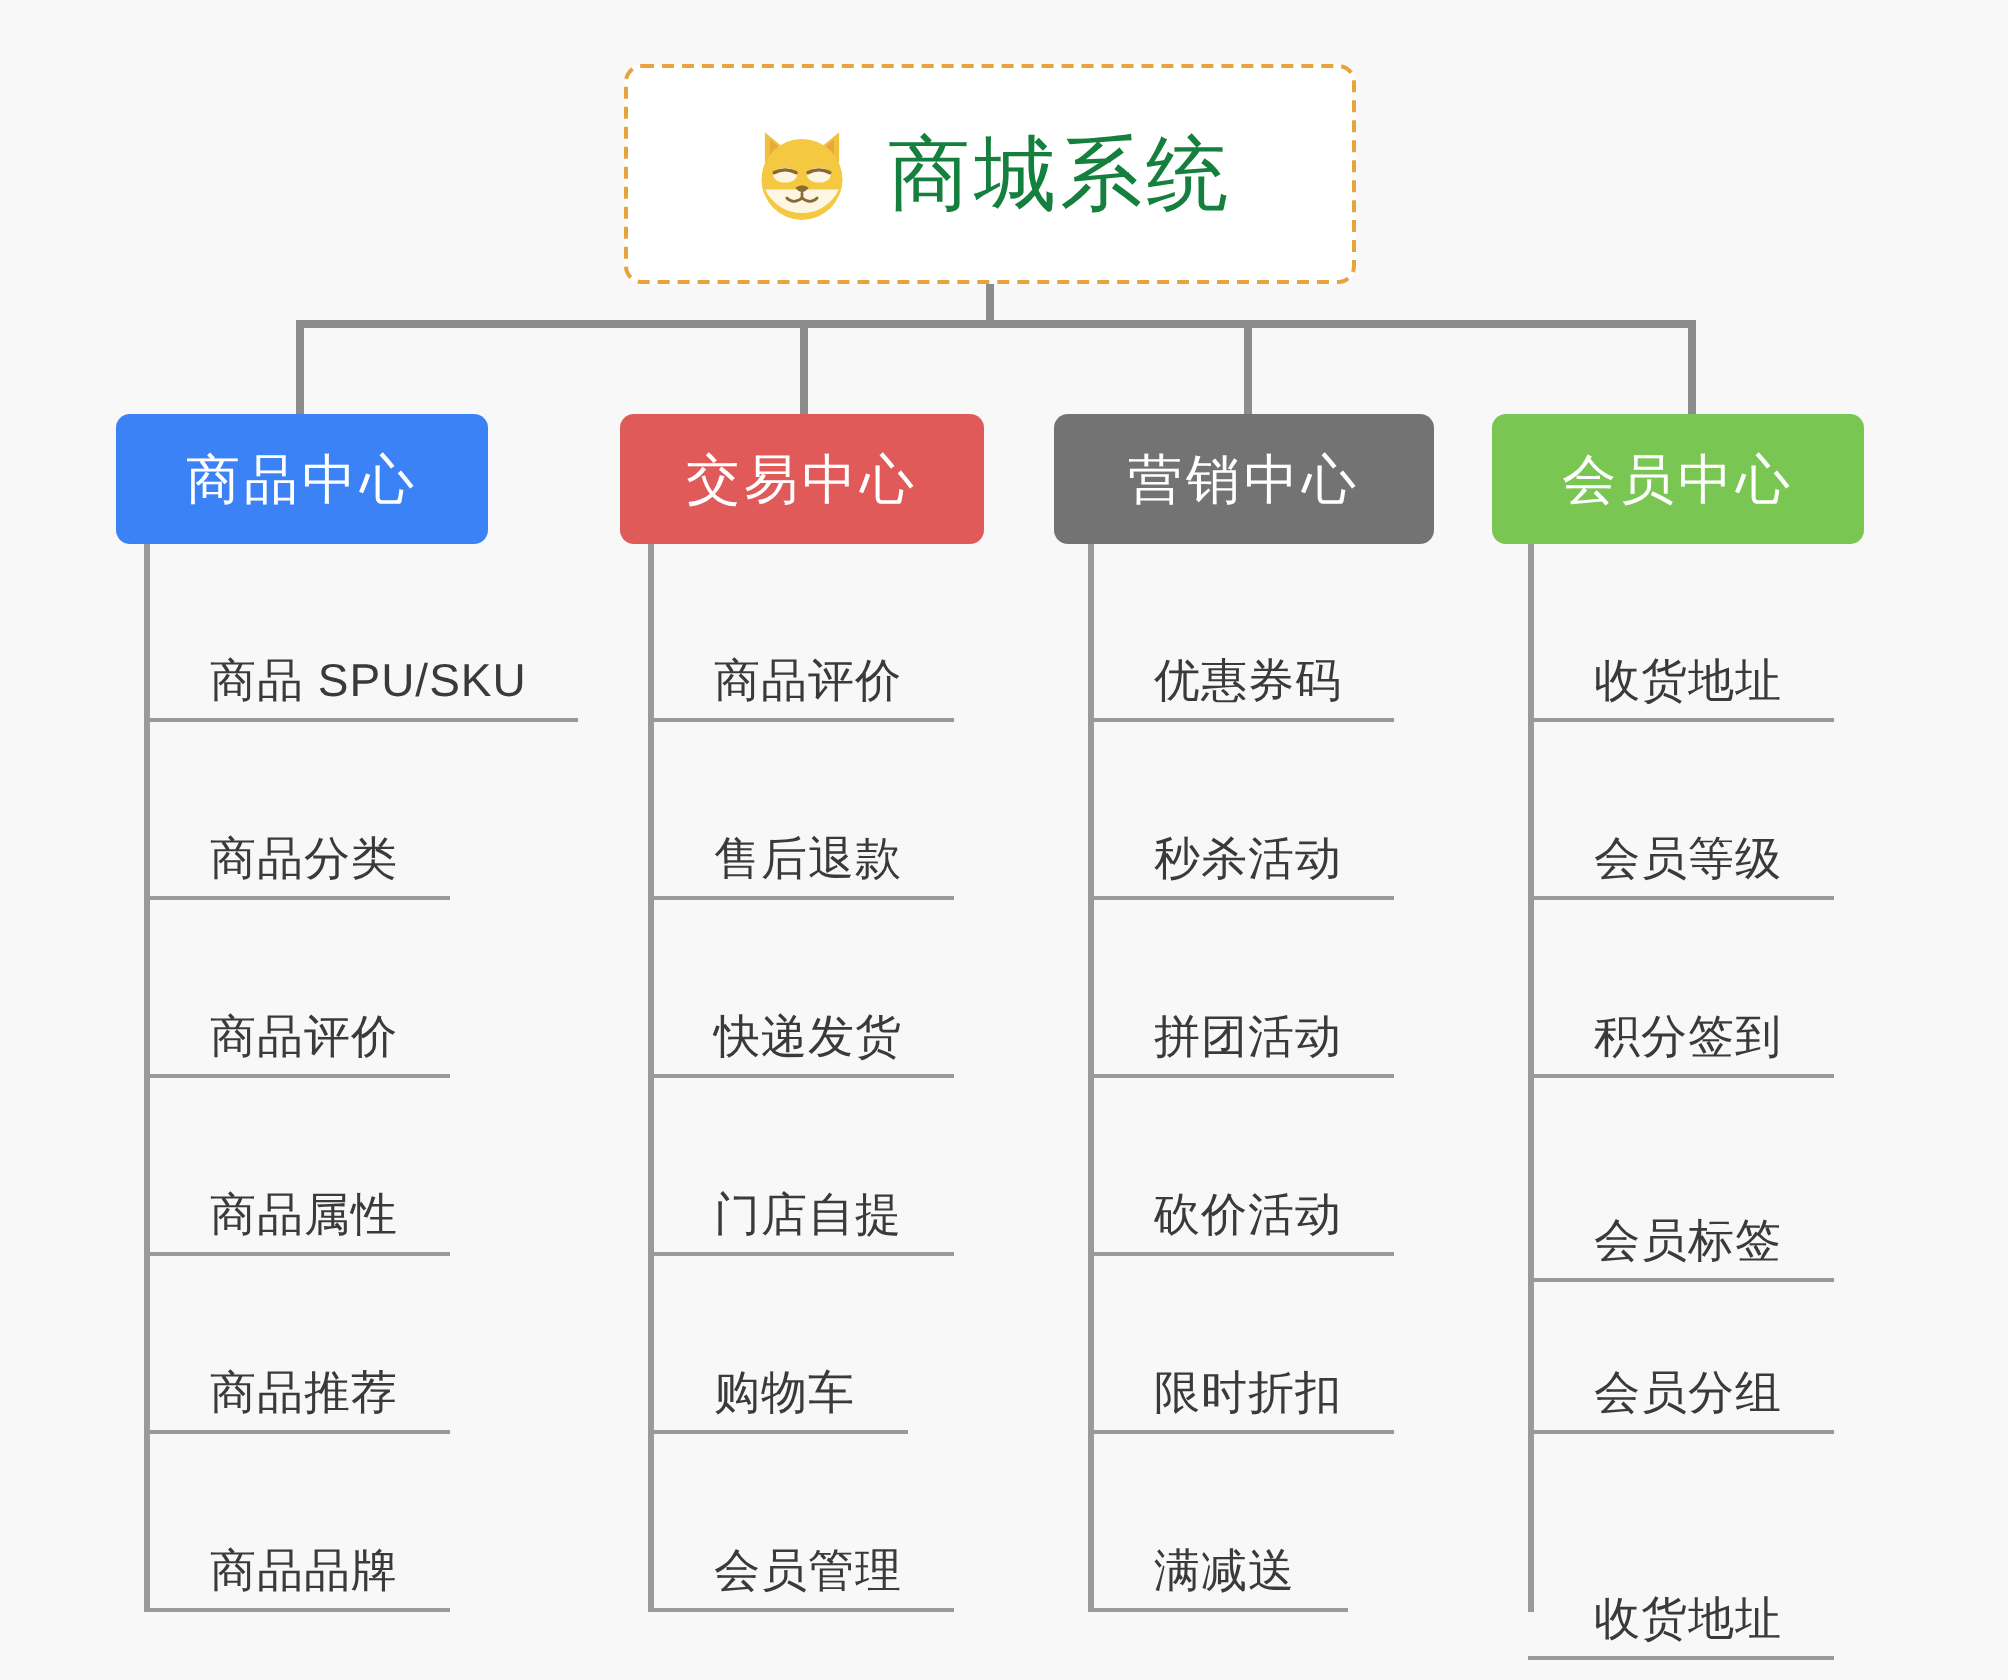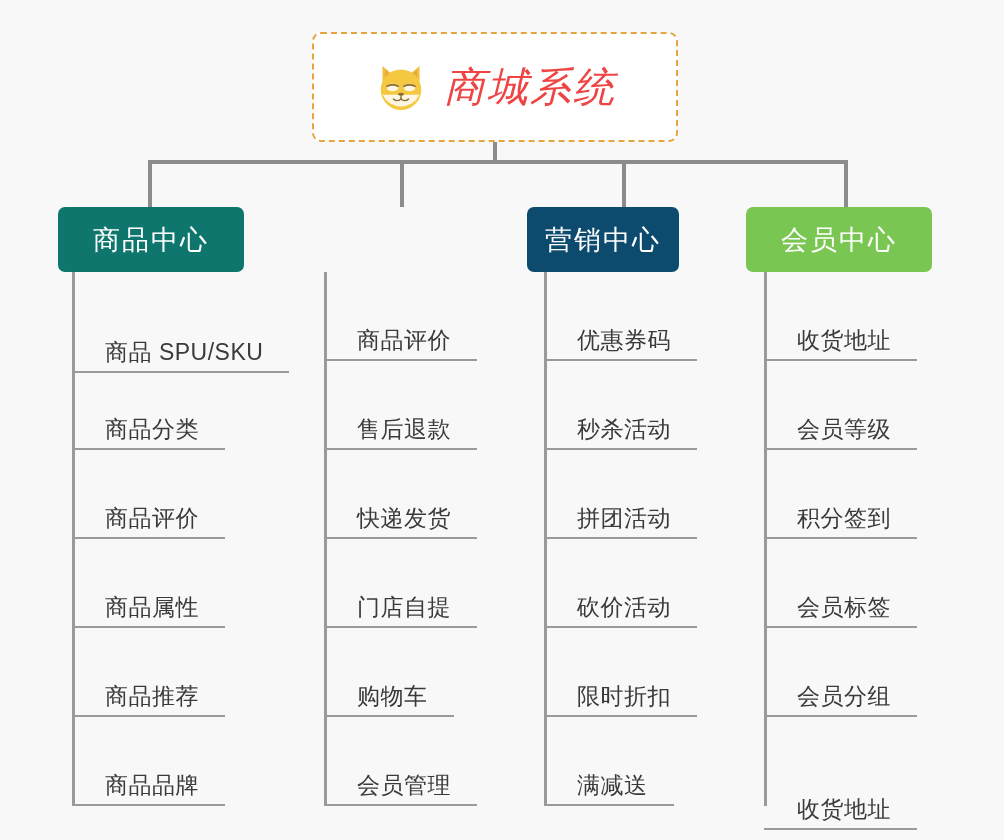--- a/index.html
+++ b/index.html
@@ -127,45 +127,48 @@
       <path d="M10.2 40 a24 24 0 0 0 43.6 0 Z" fill="#fdf6e3"></path>
       <ellipse cx="22" cy="31.5" rx="7" ry="4.4" fill="#fdf6e3"></ellipse>
       <ellipse cx="42" cy="31.5" rx="7" ry="4.4" fill="#fdf6e3"></ellipse>
       <path d="M15.5 30 q6.5 -3.2 13 0" stroke="#8a6a32" stroke-width="2" fill="none" stroke-linecap="round"></path>
       <path d="M35.5 30 q6.5 -3.2 13 0" stroke="#8a6a32" stroke-width="2" fill="none" stroke-linecap="round"></path>
       <path d="M28 39 q4 -3 8 0 q-4 5 -8 0 Z" fill="#8a6a32"></path>
       <path d="M32 42 L32 45" stroke="#8a6a32" stroke-width="1.6" stroke-linecap="round"></path>
       <path d="M32 45 q-5 4 -9 0" stroke="#8a6a32" stroke-width="1.6" fill="none" stroke-linecap="round"></path>
       <path d="M32 45 q5 4 9 0" stroke="#8a6a32" stroke-width="1.6" fill="none" stroke-linecap="round"></path>
     </svg>
-    <span class="root-title" style="color: #ef4444; font-style: italic;">商城系统</span>
+    <span class="root-title" style="color: #15803d;">商城系统</span>
   </div>
 
   <div class="line line-v" style="left:493px; top:142px; height:22px;"></div>
 
   <div class="line line-h" style="left:148px; top:160px; width:700px;"></div>
 
   <div class="line line-v" style="left:148px; top:160px; height:47px;"></div>
   <div class="line line-v" style="left:400px; top:160px; height:47px;"></div>
   <div class="line line-v" style="left:622px; top:160px; height:47px;"></div>
   <div class="line line-v" style="left:844px; top:160px; height:47px;"></div>
 
-  <div class="cat-box" style="left: 58px; width: 186px; background: #0f766e;">
+  <div class="cat-box" style="left: 58px; width: 186px; background: #3b82f6;">
     <span>商品中心</span>
   </div>
-  <div class="cat-box" style="left: 527px; width: 152px; background: #0c4a6e; justify-content: center;">
+  <div class="cat-box" style="left: 310px; width: 182px; background: rgb(224, 90, 90);">
+    <span>交易中心</span>
+  </div>
+  <div class="cat-box" style="left: 527px; width: 190px; background: #737373; justify-content: center;">
     <span>营销中心</span>
   </div>
   <div class="cat-box" style="left: 746px; width: 186px; background: rgb(121, 199, 82);">
     <span>会员中心</span>
   </div>
 
   <div class="leaf-col" style="left:72px;">
     <div class="leaf-spine" style="height:534px;"></div>
-  <div class="leaf-item" style="top: 12px; justify-content: flex-end;">
+  <div class="leaf-item" style="top: 0px; justify-content: flex-end;">
         <span class="leaf-label">商品 SPU/SKU</span>
       </div>
       <div class="leaf-item" style="top: 89px;">
         <span class="leaf-label">商品分类</span>
       </div>
       <div class="leaf-item" style="top: 178px;">
         <span class="leaf-label">商品评价</span>
       </div>
       <div class="leaf-item" style="top: 267px;">
         <span class="leaf-label">商品属性</span>
@@ -223,21 +226,21 @@
     <div class="leaf-spine" style="height:534px;"></div>
   <div class="leaf-item" style="top: 0px;">
         <span class="leaf-label">收货地址</span>
       </div>
       <div class="leaf-item" style="top: 89px;">
         <span class="leaf-label">会员等级</span>
       </div>
       <div class="leaf-item" style="top: 178px;">
         <span class="leaf-label">积分签到</span>
       </div>
-      <div class="leaf-item" style="top: 267px;">
+      <div class="leaf-item" style="top: 280px;">
         <span class="leaf-label">会员标签</span>
       </div>
       <div class="leaf-item" style="top: 356px;">
         <span class="leaf-label">会员分组</span>
       </div>
       <div class="leaf-item" style="top: 445px; margin-top: 24px;">
         <span class="leaf-label">收货地址</span>
       </div>
     </div>
 

